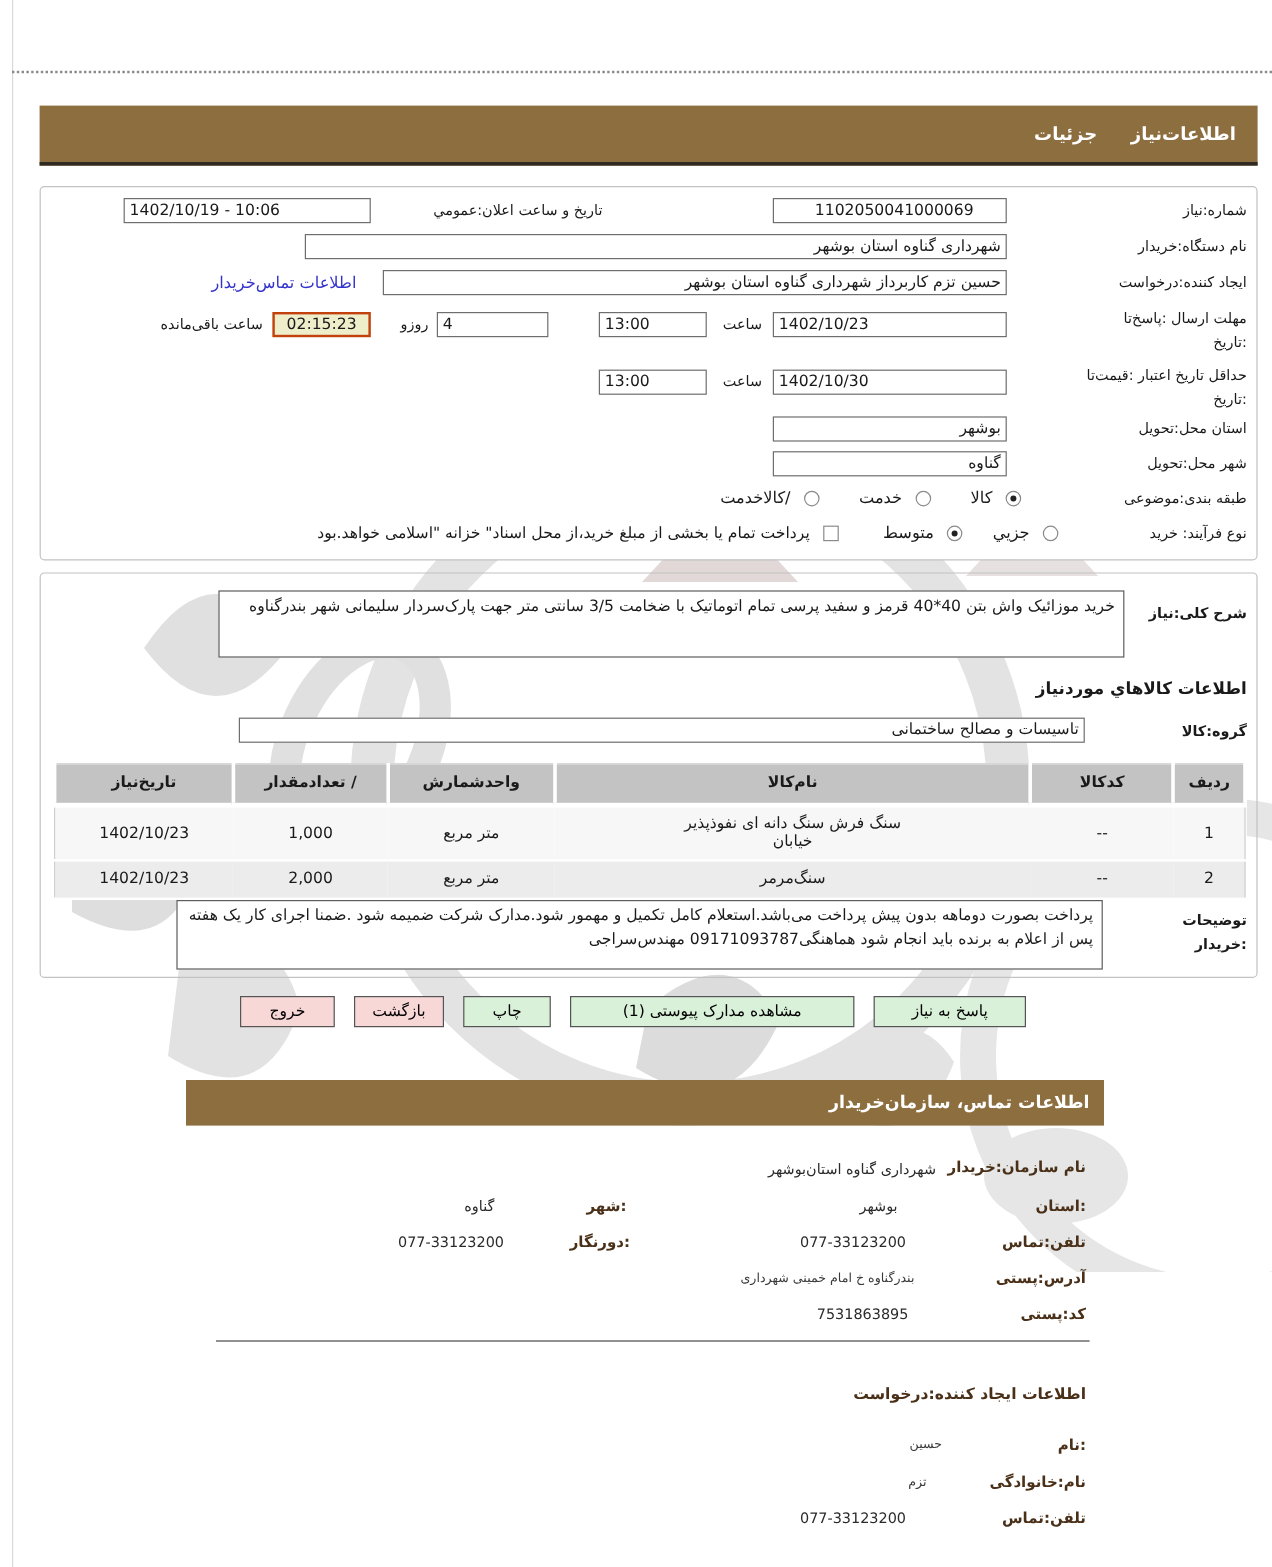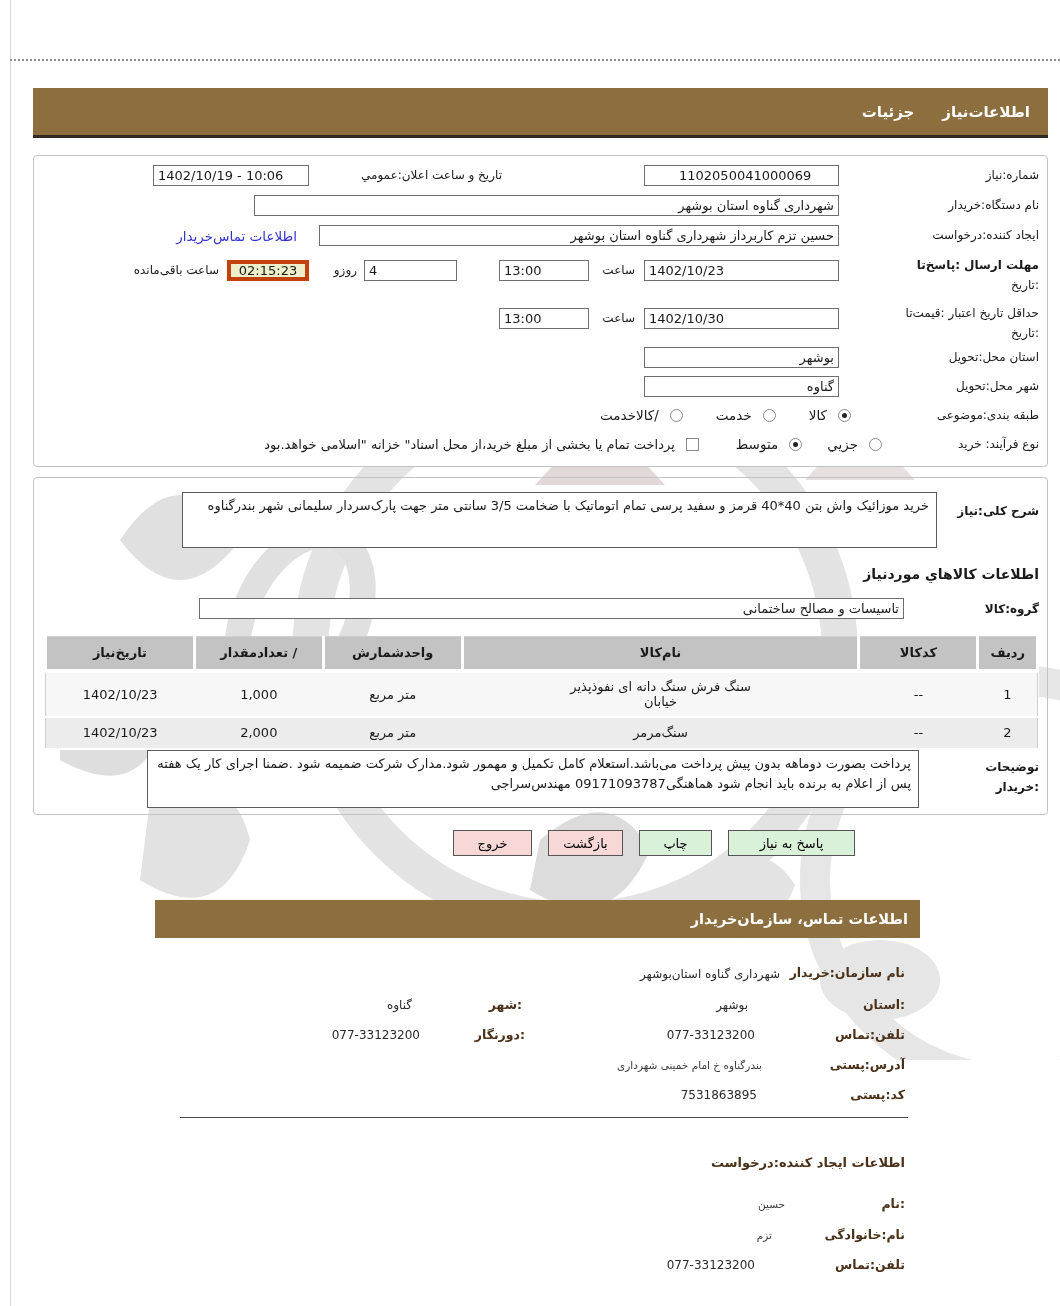--- a/index.html
+++ b/index.html
@@ -22,21 +22,21 @@
   
   .panel { position:absolute; border:1px solid #c2c2c2; border-radius:4px; z-index:1; }
   #box1 { left:33px; top:155px; width:1015px; height:312px; background:#fff; }
   #box2 { left:33px; top:477px; width:1015px; height:338px; background:transparent; }
 
   .lbl { position:absolute; font-size:12px; white-space:nowrap; }
   .lbl2 { text-align:right; }
   .field { position:absolute; background:#fff; border:1px solid #6e6e6e; height:21px; font-size:13px; padding:1px 4px; display:flex; align-items:center; overflow:hidden; white-space:nowrap; }
   .field.num { justify-content:flex-start; } 
   .link { color:#3333cc; font-size:13.5px; white-space:nowrap; cursor:pointer; }
-  .hl { background:#eeeecb; border:4px solid #c2410c; justify-content:center; }
+  .hl { background:#eeeecb; border:2px solid #c2410c; justify-content:center; }
 
   .radio { width:13px; height:13px; border:1px solid #8a8a8a; border-radius:50%; background:#fff; display:inline-block; position:relative; flex:none; }
   .radio.sel::after { content:""; position:absolute; left:3px; top:3px; width:5px; height:5px; border-radius:50%; background:#222; }
   .checkbox { width:13px; height:13px; border:1px solid #8a8a8a; background:#fff; display:inline-block; flex:none; }
   .optrow { position:absolute; display:flex; flex-direction:row; align-items:center; gap:11px; font-size:13.5px; white-space:nowrap; }
 
   .bold { font-weight:bold; }
 
   .textarea { position:absolute; background:#fff; border:1px solid #5c5c5c; font-size:13px; padding:3px 7px; line-height:1.55; text-align:right; overflow:hidden; }
 
@@ -86,30 +86,30 @@
   <div id="tabbar" class="z brownbar">
     <span class="tab">اطلاعات‌نیاز</span>
     <span class="tab">جزئیات</span>
   </div>
 
   <div id="box1" class="panel">
 
     <div class="lbl" style="right:8px; top:12px;">شماره:نیاز</div>
     <div class="field num" style="right:208px; top:9px; width:195px;padding-left:34px;" dir="ltr">1102050041000069</div>
     <div class="lbl" style="right:545px; top:12px;">تاریخ و ساعت اعلان:عمومي</div>
-    <div class="field num" style="right:738px; top:9px; width:156px;" dir="ltr">1402/10/19 - 10:06</div>
+    <div class="field num" style="right:738px; top:9px; width:206px;" dir="ltr">1402/10/19 - 10:06</div>
 
     <div class="lbl" style="right:8px; top:42px;">نام دستگاه:خریدار</div>
     <div class="field" style="right:208px; top:39px; width:585px;">شهرداری گناوه استان بوشهر</div>
 
     <div class="lbl" style="right:8px; top:72px;">ایجاد کننده:درخواست</div>
     <div class="field" style="right:208px; top:69px; width:520px;">حسین تزم کاربرداز شهرداری گناوه استان بوشهر</div>
     <div class="link" style="position:absolute; right:750px; top:72px;">اطلاعات تماس‌خریدار</div>
 
-    <div class="lbl lbl2" style="right:8px; top:102px;font-weight:bold;">مهلت ارسال :پاسخ‌تا</div>
+    <div class="lbl lbl2" style="right:8px; top:102px;">مهلت ارسال :پاسخ‌تا</div>
     <div class="lbl lbl2" style="right:8px; top:122px;">:تاریخ</div>
     <div class="field num" style="right:208px; top:104px; width:195px;" dir="ltr">1402/10/23</div>
     <div class="lbl" style="right:412px; top:107px;">ساعت</div>
     <div class="field num" style="right:458px; top:104px; width:90px;" dir="ltr">13:00</div>
     <div class="field num" style="right:590px; top:104px; width:93px;" dir="ltr">4</div>
     <div class="lbl" style="right:690px; top:107px;">روزو</div>
     <div class="field hl" style="right:738px; top:104px; width:82px;" dir="ltr">02:15:23</div>
     <div class="lbl" style="right:828px; top:107px;">ساعت باقی‌مانده</div>
 
     <div class="lbl lbl2" style="right:8px; top:150px;">حداقل تاریخ اعتبار :قیمت‌تا</div>
@@ -188,20 +188,21 @@
       </tbody>
     </table>
 
     <div class="lbl bold" style="right:8px; top:282px;">توضیحات</div>
     <div class="lbl bold" style="right:8px; top:302px;">:خریدار</div>
     <div class="textarea" style="right:128px; top:272px; width:772px; height:58px;">پرداخت بصورت دوماهه بدون پیش پرداخت می‌باشد.استعلام کامل تکمیل و مهمور شود.مدارک شرکت ضمیمه شود .ضمنا اجرای کار یک هفته پس از اعلام به برنده باید انجام شود هماهنگی09171093787 مهندس‌سراجی</div>
   </div>
 
   <div id="btnrow">
     <button class="btn green" style="width:127px;">پاسخ به نیاز</button>
+    <button class="btn green" style="width:237px;">مشاهده مدارک پیوستی (1)</button>
     <button class="btn green" style="width:73px;">چاپ</button>
     <button class="btn pink" style="width:75px;">بازگشت</button>
     <button class="btn pink" style="width:79px;">خروج</button>
   </div>
 
   <div id="bar2" class="z brownbar">اطلاعات  تماس، سازمان‌خریدار</div>
 
   <div class="clabel z" style="right:155px; top:965px;">نام سازمان:خریدار</div>
   <div class="cvalue z" style="right:280px; top:967px;">شهرداری گناوه استان‌بوشهر</div>
 

